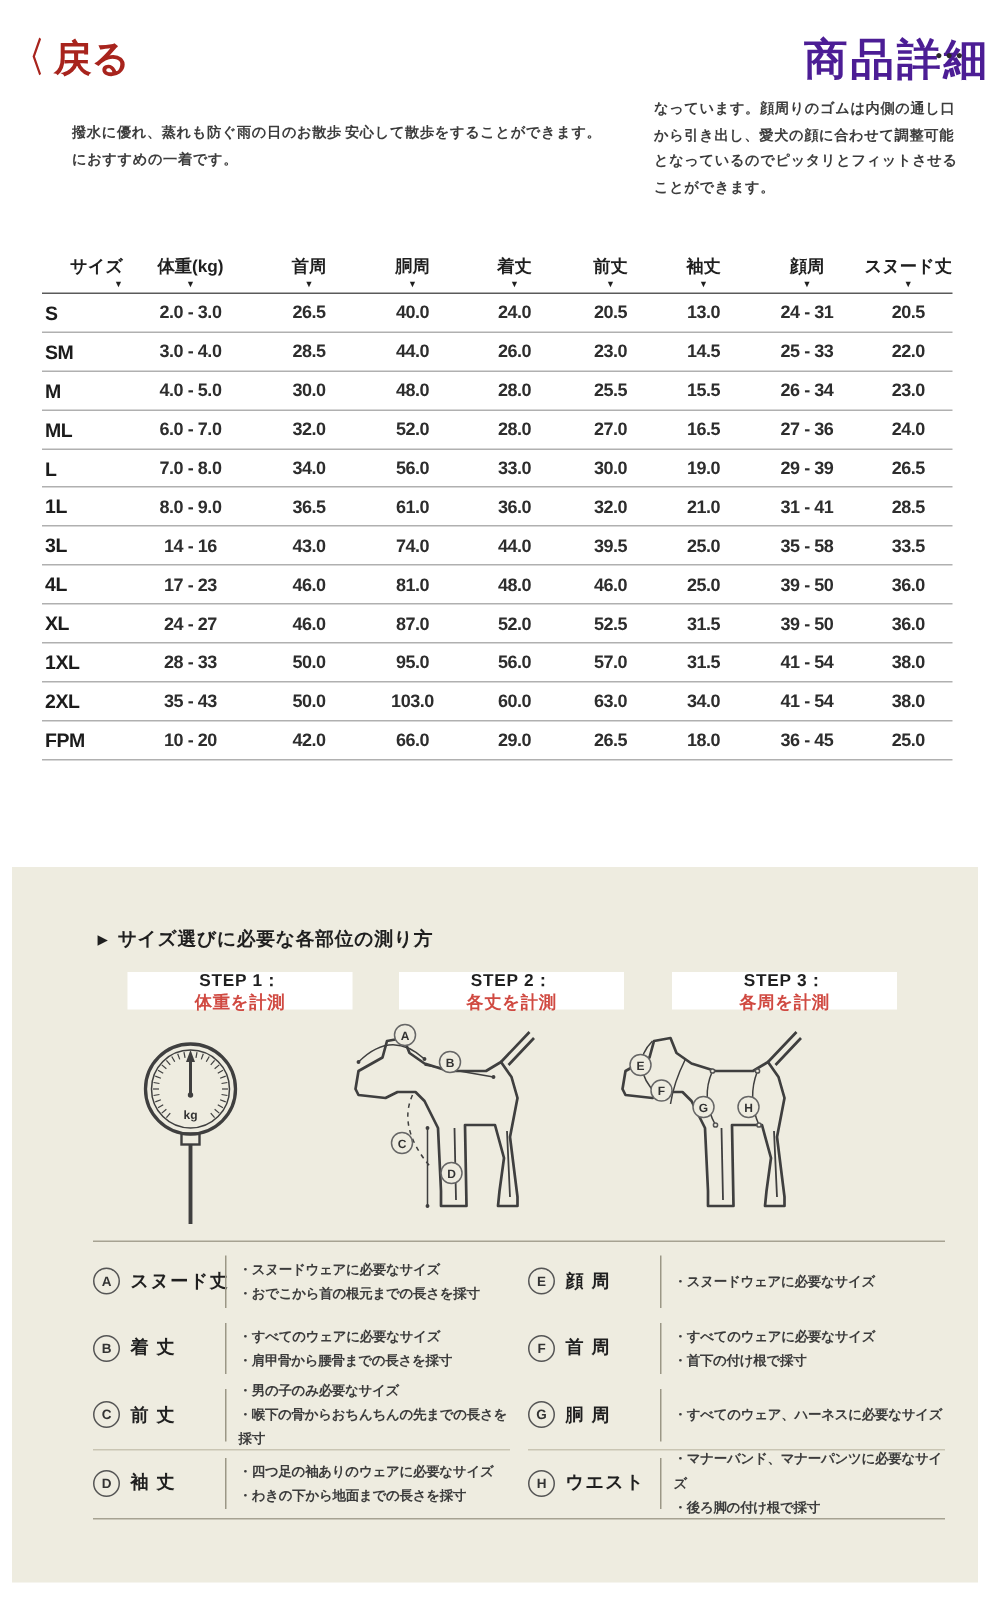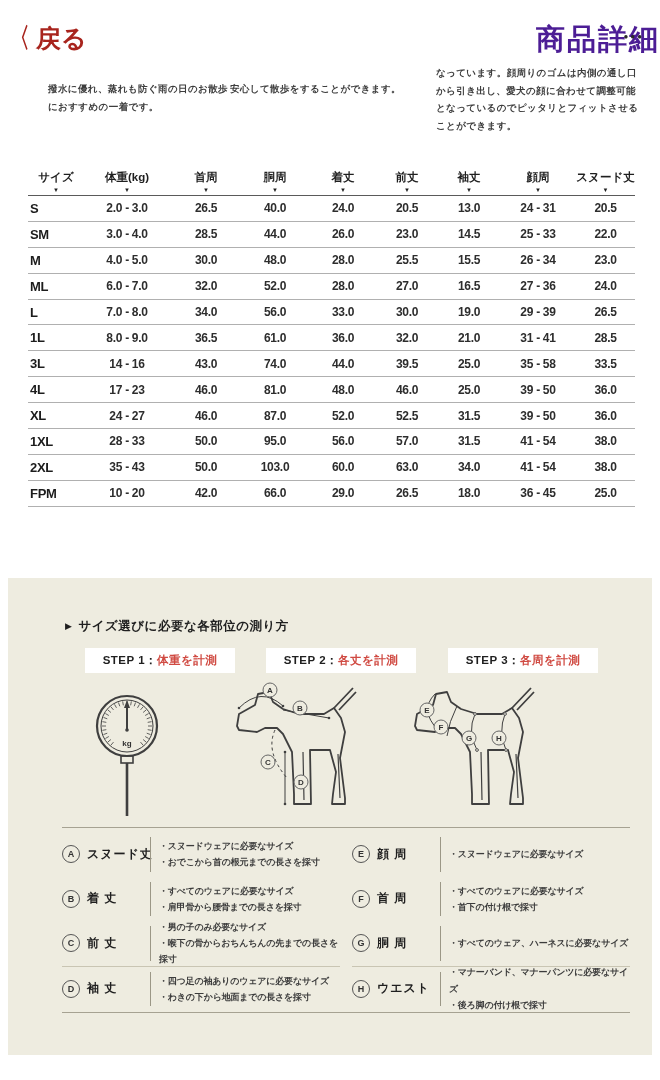--- a/index.html
+++ b/index.html
@@ -21,33 +21,33 @@
   .intro p{position:absolute;margin:0;font-size:9.5px;font-weight:bold;color:#3d3d3d;
            line-height:1.85;letter-spacing:.4px;}
   .intro .c1{left:48px;top:80px;width:188px;}
   .intro .c2{left:230px;top:80px;width:188px;}
   .intro .c3{left:436px;top:64px;width:204px;}
   
   table.size-table{position:absolute;left:28px;top:170px;width:607px;
                    border-collapse:collapse;table-layout:fixed;}
   .size-table th{font-size:11.5px;font-weight:bold;color:#1f1f1f;vertical-align:bottom;
                  padding:0 0 2px 0;border-bottom:1.5px solid #5a5a5a;text-align:center;}
-  .size-table th:first-child{text-align:center;padding-left:2px;}
+  .size-table th:first-child{text-align:right;padding-left:2px;}
   .size-table th .tri{display:block;font-size:6px;line-height:1;margin-top:2px;color:#1f1f1f;}
   .size-table td{height:24.9px;border-bottom:1px solid #b0b0b0;text-align:center;
                  font-size:12px;font-weight:bold;color:#2d2d2d;letter-spacing:-.3px;padding:0;}
   .size-table td.sz{text-align:left;font-size:13px;padding-left:2px;color:#1c1c1c;}
   
   .panel{position:absolute;left:8px;top:578px;width:644px;height:477px;background:var(--panel,#eeece0);}
   .guide-head{position:absolute;left:57px;top:40px;display:flex;align-items:center;gap:6px;
               font-size:12.5px;font-weight:bold;color:#1f1f1f;letter-spacing:.5px;}
   .guide-head .bullet{font-size:9px;line-height:1;}
   .step-box{position:absolute;top:70px;width:150px;height:25px;background:#ffffff;
             display:flex;align-items:center;justify-content:center;
-            font-size:11.5px;font-weight:bold;letter-spacing:.5px;}
+            font-size:11.5px;font-weight:bold;letter-spacing:.5px;flex-direction:column;}
   .step-box:nth-of-type(1){left:77px;}
   .step-box:nth-of-type(2){left:258px;}
   .step-box:nth-of-type(3){left:440px;}
   .step-prefix{color:#1f1f1f;}
   .step-label{color:var(--stepred,#d04a42);}
   .diag{position:absolute;}
   .scale-svg{left:84px;top:112px;}
   .dog1-svg{left:219px;top:102px;}
   .dog2-svg{left:397px;top:102px;}
   

